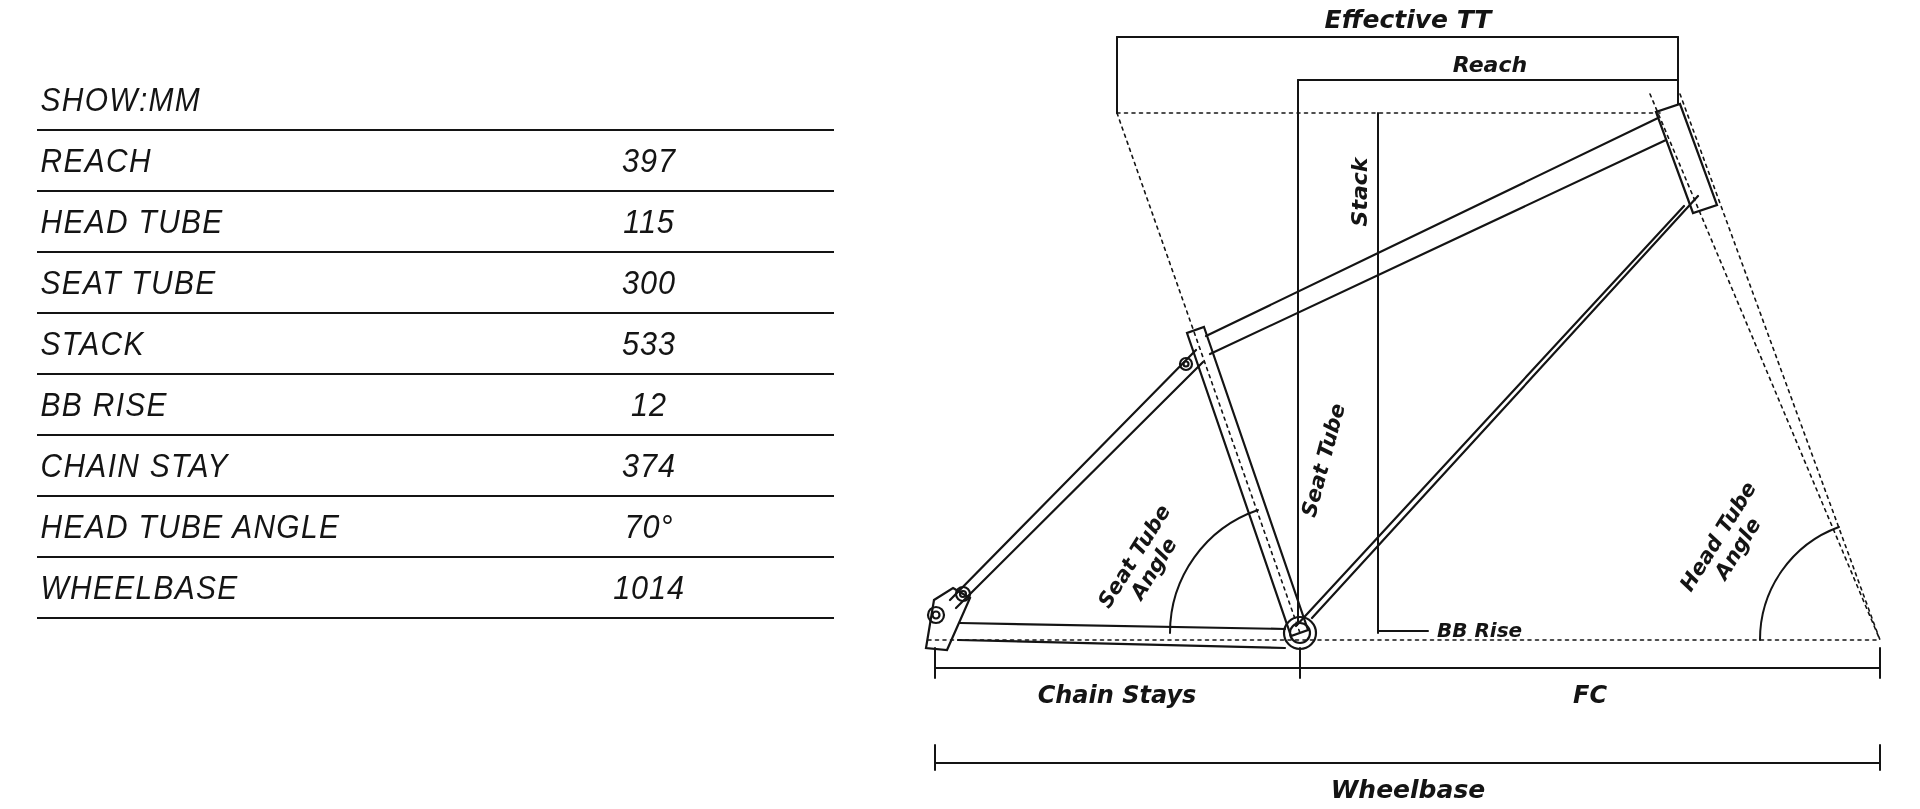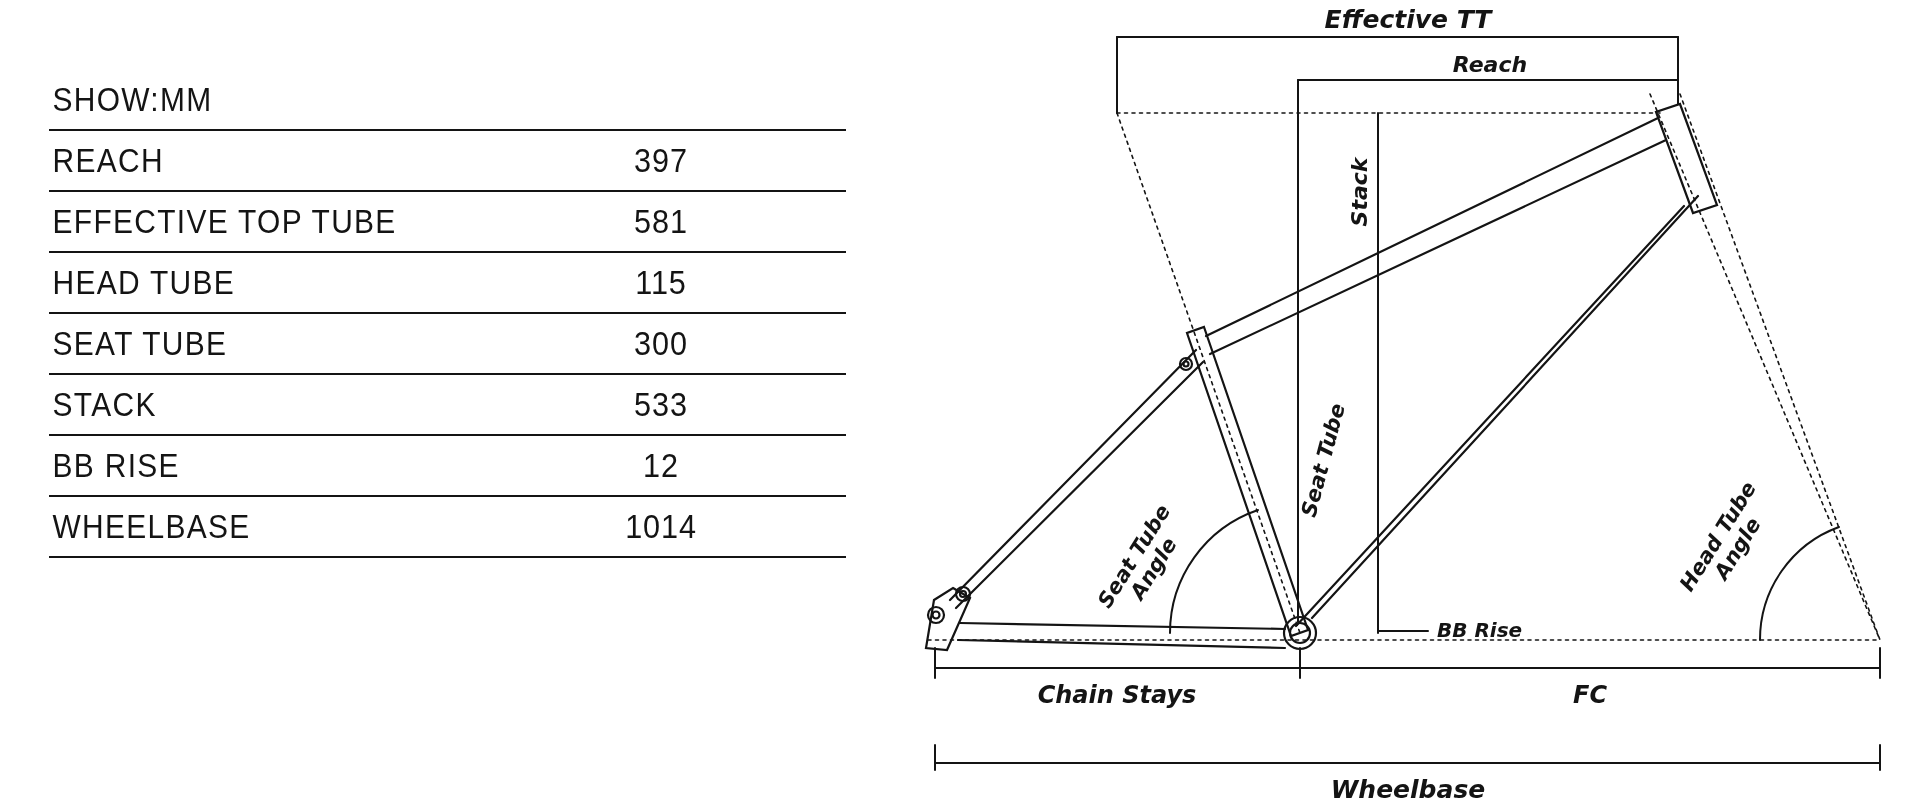--- a/index.html
+++ b/index.html
@@ -1,21 +1,21 @@
 <!DOCTYPE html>
 <html><head>
 <meta charset="utf-8">
 <style>
   * { margin:0; padding:0; box-sizing:border-box; }
   html,body { width:1920px; height:809px; background:#ffffff; overflow:hidden; }
   body { position:relative; font-family:"Liberation Sans", sans-serif; color:#141414; }
 
   
   .geo-table{
-    position:absolute; left:49px; top:70px; width:797px;
+    position:absolute; left:37px; top:70px; width:797px;font-style:italic;
   }
   .trow{
     height:61px; border-bottom:2px solid #141414;
     display:flex; align-items:center; position:relative;
   }
   .tlabel{
     display:inline-block; font-size:34px; letter-spacing:1.5px;
     padding-left:4px; white-space:nowrap;
     transform:scaleX(0.88); transform-origin:left center;
   }
@@ -38,38 +38,42 @@
 <div class="geo-table">
   <div class="trow">
     <span class="tlabel">SHOW:MM</span>
   </div>
   <div>
       <div class="trow">
     <span class="tlabel">REACH</span>
     <span class="tvalue">397</span>
   </div>
       <div class="trow">
-    <span class="tlabel">EFFECTIVE TOP TUBE</span>
-    <span class="tvalue">581</span>
-  </div>
-      <div class="trow">
     <span class="tlabel">HEAD TUBE</span>
     <span class="tvalue">115</span>
   </div>
       <div class="trow">
     <span class="tlabel">SEAT TUBE</span>
     <span class="tvalue">300</span>
   </div>
       <div class="trow">
     <span class="tlabel">STACK</span>
     <span class="tvalue">533</span>
   </div>
       <div class="trow">
     <span class="tlabel">BB RISE</span>
     <span class="tvalue">12</span>
+  </div>
+      <div class="trow">
+    <span class="tlabel">CHAIN STAY</span>
+    <span class="tvalue">374</span>
+  </div>
+      <div class="trow">
+    <span class="tlabel">HEAD TUBE ANGLE</span>
+    <span class="tvalue">70°</span>
   </div>
       <div class="trow">
     <span class="tlabel">WHEELBASE</span>
     <span class="tvalue">1014</span>
   </div>
     </div>
 </div>
 
 <svg class="diagram" width="1920" height="809" viewBox="0 0 1920 809">
 

